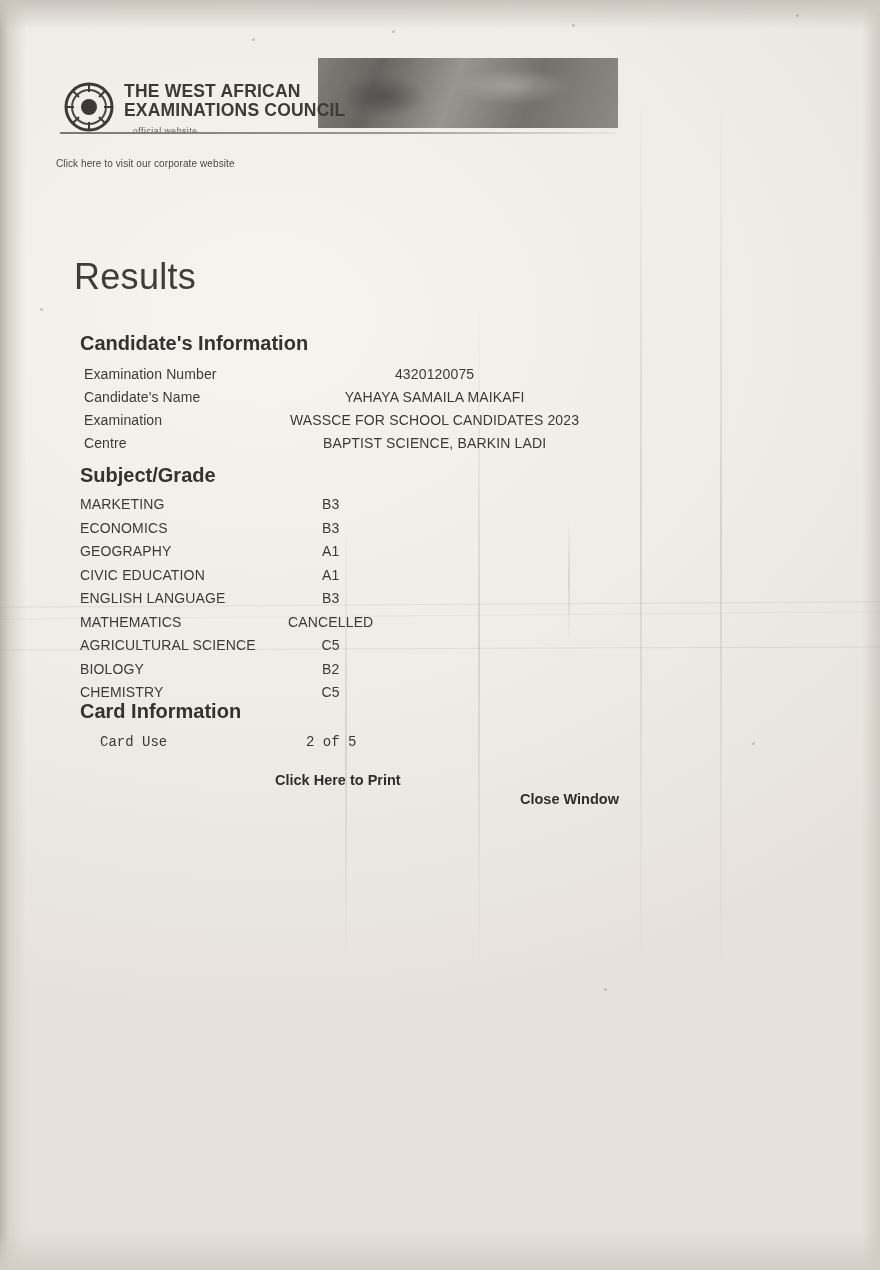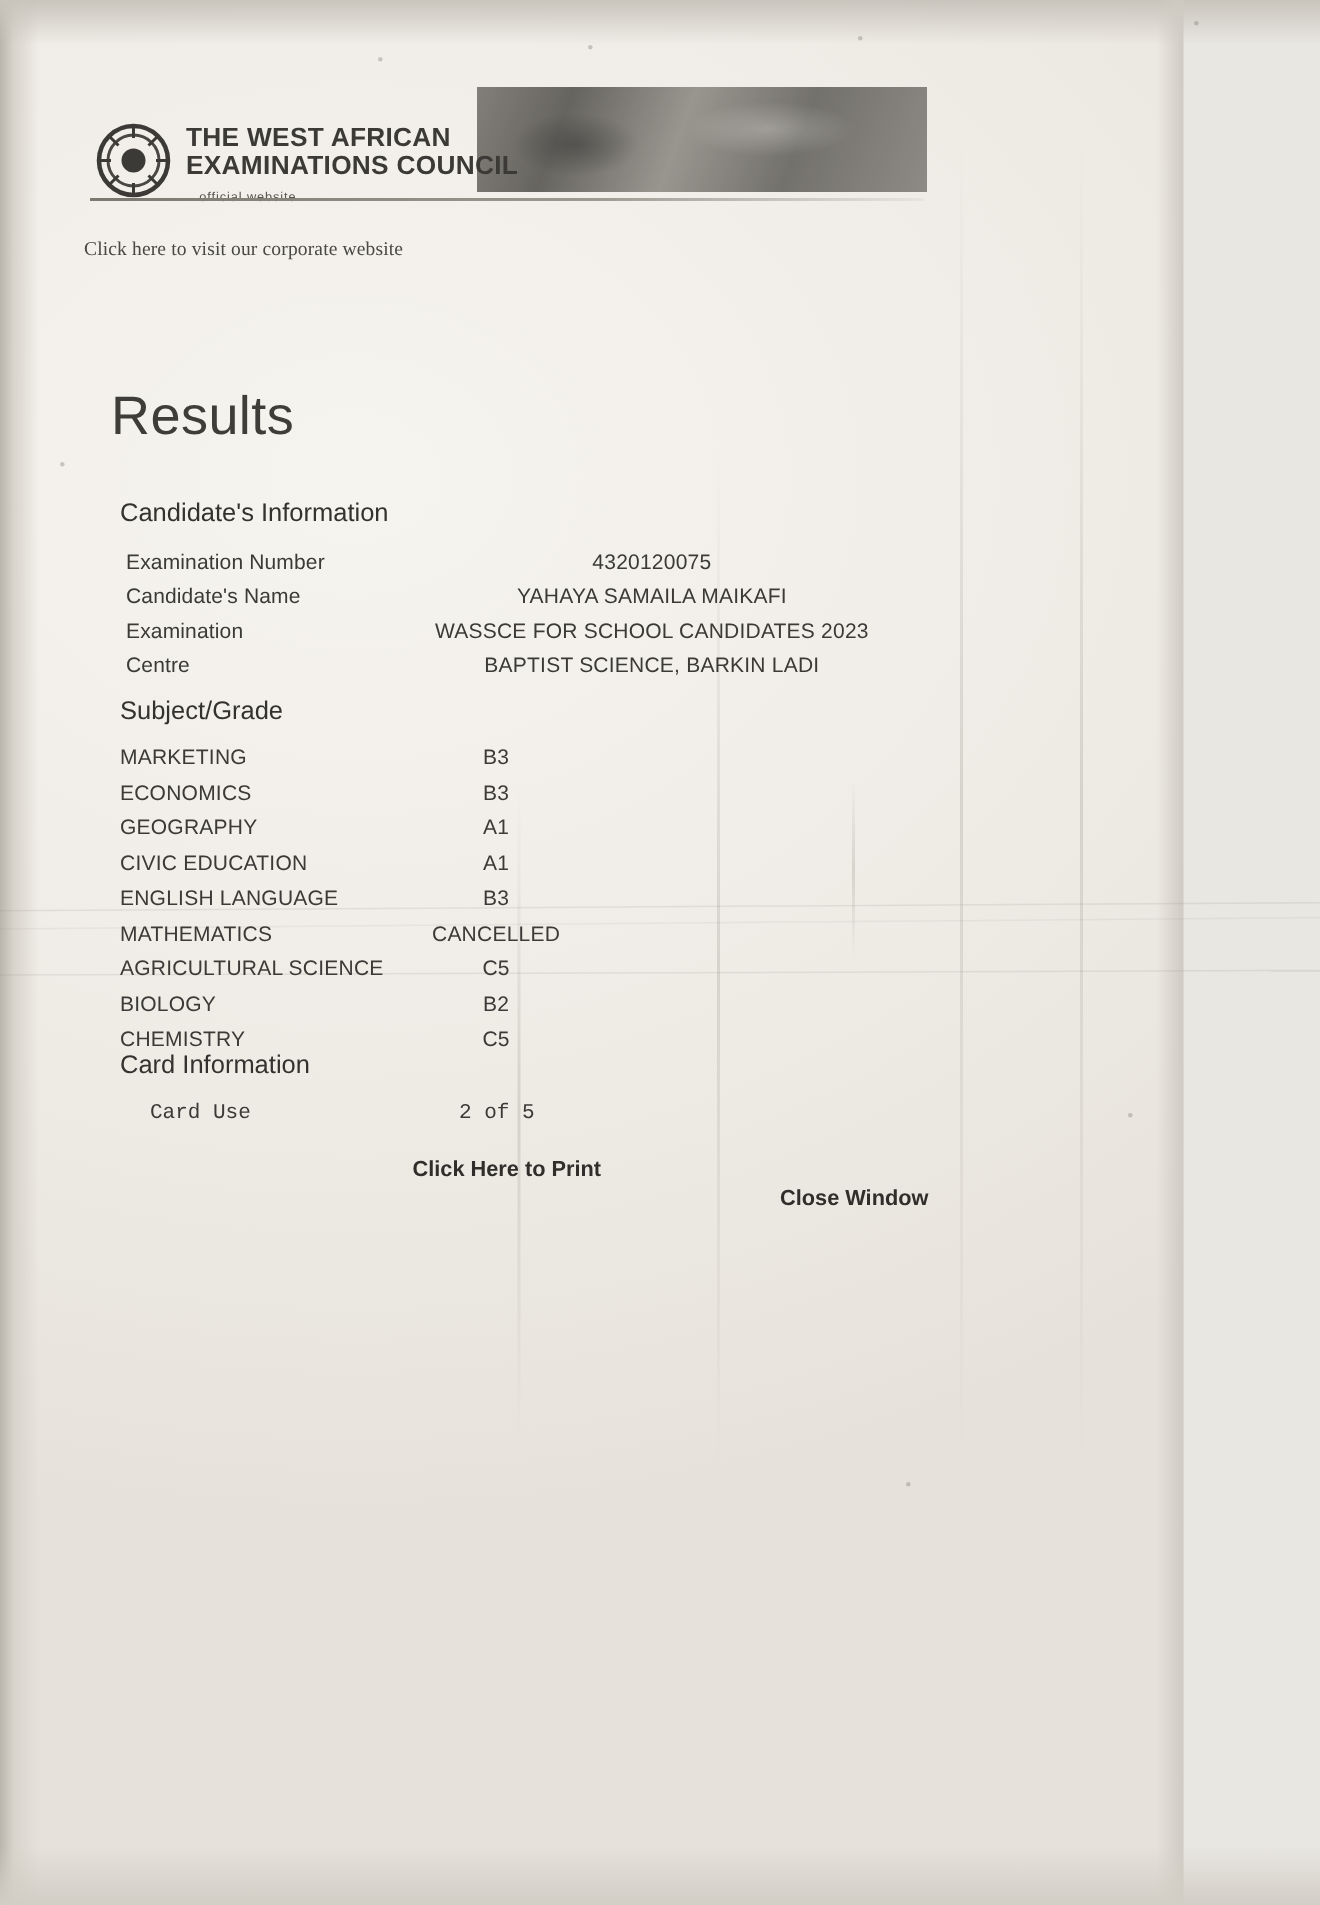--- a/index.html
+++ b/index.html
@@ -12,21 +12,21 @@
     background: #e9e7e2;
     font-family: "Liberation Sans", sans-serif;
     overflow: hidden;
   }
 
   
   .page {
     position: absolute;
     left: 0;
     top: 0;
-    width: 789px;
+    width: 880px;
     height: 1270px;
     background:
       radial-gradient(ellipse 900px 700px at 30% 25%, #f6f4ef 0%, #efece6 55%, #e6e2db 100%);
   }
   
   .paper-shadow-left {
     position: absolute;
     left: 0; top: 0;
     width: 26px; height: 1270px;
     background: linear-gradient(to right, #b9b5ad 0%, #d8d4cc 35%, rgba(240,238,232,0) 100%);
@@ -119,40 +119,39 @@
     font-size: 8.5px;
     font-weight: normal;
     letter-spacing: .6px;
     color: #57554f;
     margin-top: 2px;
   }
   .corporate-link {
     position: absolute;
     left: 56px;
     top: 158px;
-    font-size: 13px;
+    font-size: 10px;
     color: #4a4844;
     letter-spacing: .1px;
-    font-family: Liberation Serif, serif;
   }
 
   
   .title {
     position: absolute;
     left: 74px;
     top: 256px;
     font-size: 36px;
     color: #3e3d39;
     font-weight: normal;
     letter-spacing: .3px;
   }
   .section-head {
     position: absolute;
-    font-size: 17px;
-    font-weight: normal;
+    font-size: 20px;
+    font-weight: bold;
     color: #33322f;
   }
   .sec-candidate { left: 80px; top: 332px; }
   .sec-subject   { left: 80px; top: 464px; }
   .sec-card      { left: 80px; top: 700px; }
 
   .info-table {
     position: absolute;
     left: 84px;
     top: 366px;

